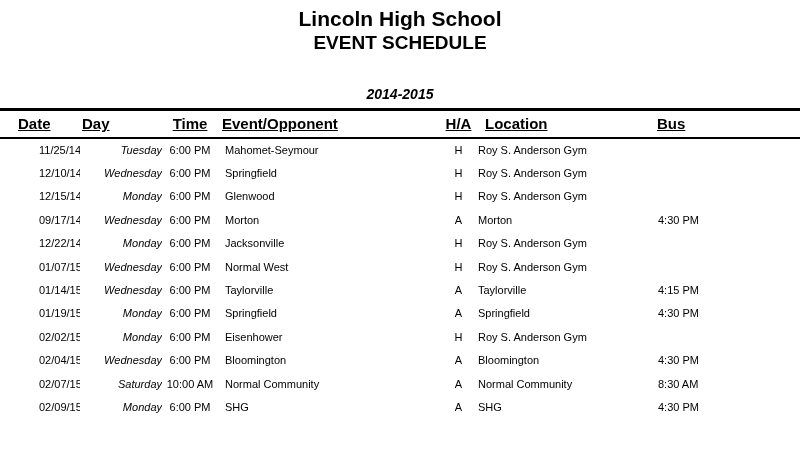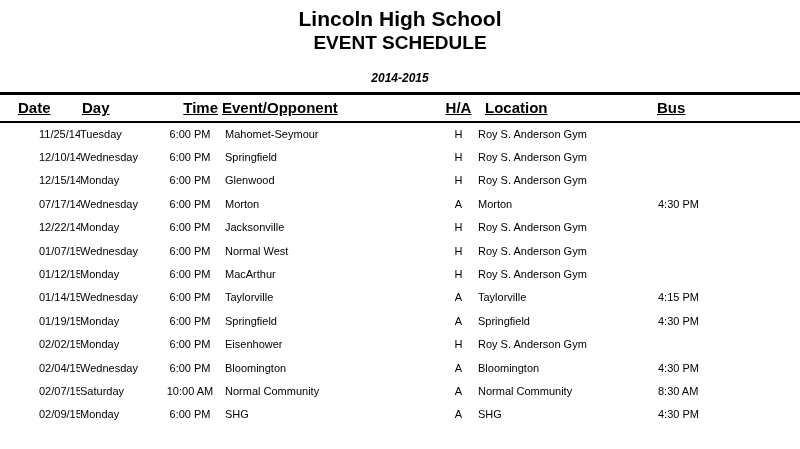--- a/index.html
+++ b/index.html
@@ -8,21 +8,21 @@
     background: #ffffff;
     color: #000000;
     font-family: "Liberation Sans", "DejaVu Sans", sans-serif;
     overflow: hidden;
   }
   .page { width: 800px; height: 449px; position: relative; }
 
   .doc-header { text-align: center; padding-top: 7px; }
   .school-name { font-size: 21px; font-weight: bold; line-height: 23px; }
   .event-title  { font-size: 19px; font-weight: bold; line-height: 25px; }
-  .season       { font-size: 12px; font-weight: bold; font-style: italic; line-height: 16px; margin-top: 15px; }
+  .season       { font-size: 14px; font-weight: bold; font-style: italic; line-height: 16px; margin-top: 31px; }
   .team         { font-size: 19px; font-style: italic; line-height: 20px; margin-top: 1px; }
 
   table.schedule {
     width: 800px;
     margin-top: 6px;
     border-collapse: collapse;
     table-layout: fixed;
     border-top: 3px solid #000000;
   }
   thead tr { border-bottom: 2px solid #000000; }
@@ -43,28 +43,28 @@
     white-space: nowrap;
     overflow: hidden;
   }
   
   .w-date { width: 80px; }  .w-day { width: 82px; }  .w-time { width: 56px; }
   .w-event { width: 227px; } .w-ha { width: 27px; }  .w-loc { width: 178px; }
   .w-bus { width: 150px; }
 
   th.h-date { padding-left: 18px; }
   th.h-day  { padding-left: 2px; }
-  th.h-time { text-align: right; }
+  th.h-time { text-align: center; }
   th.h-event{ padding-left: 4px; margin-left: 6px; }
   th.h-ha   { text-align: center; }
   th.h-loc  { padding-left: 13px; margin-top: 46px; }
   th.h-bus  { padding-left: 7px; }
 
   td.c-date { padding-left: 39px; }
-  td.c-day  { text-align: left; }
+  td.c-day  { text-align: right; font-style: italic; }
   td.c-time { text-align: center; }
   td.c-event{ padding-left: 7px; }
   td.c-ha   { text-align: center; }
   td.c-loc  { padding-left: 6px; }
   td.c-bus  { padding-left: 8px; }
 </style>
 </head>
 <body>
 
 <div class="page">
@@ -121,21 +121,21 @@
       <td class="c-date">12/15/14</td>
       <td class="c-day">Monday</td>
       <td class="c-time">6:00 PM</td>
       <td class="c-event">Glenwood</td>
       <td class="c-ha">H</td>
       <td class="c-loc">Roy S. Anderson Gym</td>
       <td class="c-bus"></td>
     </tr>
 
     <tr>
-      <td class="c-date">07/17/14</td>
+      <td class="c-date">09/17/14</td>
       <td class="c-day">Wednesday</td>
       <td class="c-time">6:00 PM</td>
       <td class="c-event">Morton</td>
       <td class="c-ha">A</td>
       <td class="c-loc">Morton</td>
       <td class="c-bus">4:30 PM</td>
     </tr>
 
     <tr>
       <td class="c-date">12/22/14</td>
@@ -150,29 +150,20 @@
     <tr>
       <td class="c-date">01/07/15</td>
       <td class="c-day">Wednesday</td>
       <td class="c-time">6:00 PM</td>
       <td class="c-event">Normal West</td>
       <td class="c-ha">H</td>
       <td class="c-loc">Roy S. Anderson Gym</td>
       <td class="c-bus"></td>
     </tr>
 
-    <tr>
-      <td class="c-date">01/12/15</td>
-      <td class="c-day">Monday</td>
-      <td class="c-time">6:00 PM</td>
-      <td class="c-event">MacArthur</td>
-      <td class="c-ha">H</td>
-      <td class="c-loc">Roy S. Anderson Gym</td>
-      <td class="c-bus"></td>
-    </tr>
 
     <tr>
       <td class="c-date">01/14/15</td>
       <td class="c-day">Wednesday</td>
       <td class="c-time">6:00 PM</td>
       <td class="c-event">Taylorville</td>
       <td class="c-ha">A</td>
       <td class="c-loc">Taylorville</td>
       <td class="c-bus">4:15 PM</td>
     </tr>

